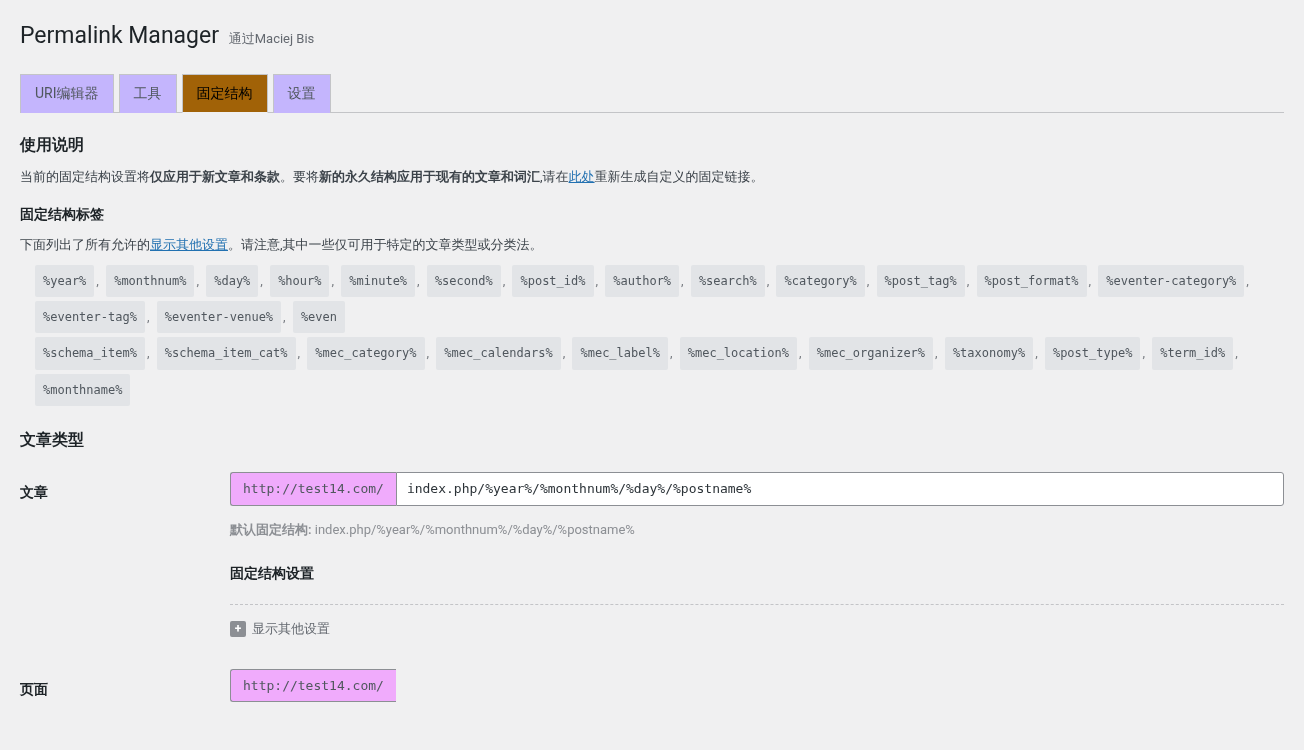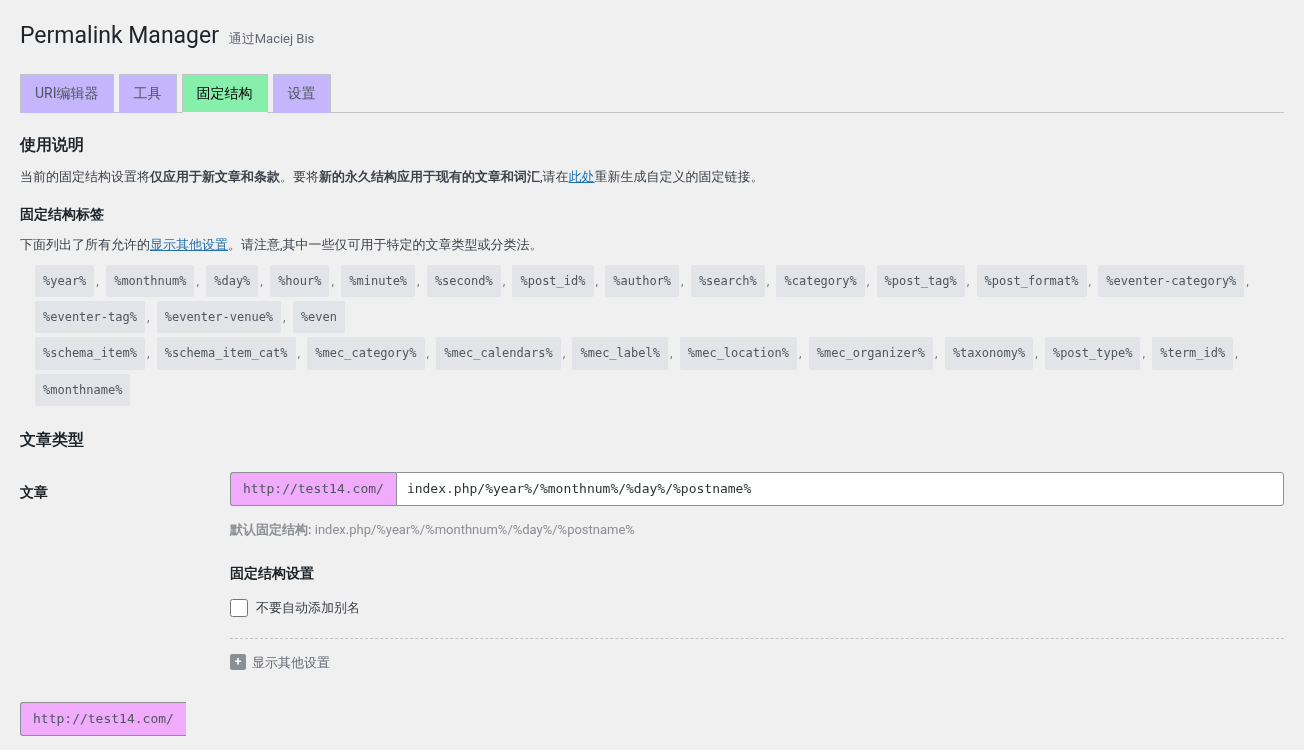--- a/index.html
+++ b/index.html
@@ -35,21 +35,21 @@
     border-bottom: none;
     color: #50575e;
     font-size: 14px;
     padding: 8px 14px;
     margin-right: 5px;
     cursor: pointer;
     position: relative;
     top: 1px;
   }
   .nav-tab.active {
-    background: #86efac;
+    background: #a16207;
     border-bottom: 1px solid #f0f0f1;
     color: #000;
   }
   h3.section-heading {
     font-size: 16px;
     font-weight: 600;
     color: #1d2327;
     margin: 18px 0 10px 0;
   }
   h4.sub-heading {
@@ -231,32 +231,29 @@
     <div class="form-field">
       <div class="input-group">
         <span class="input-prefix">http://test14.com/</span>
         <input class="input-text" type="text" value="index.php/%year%/%monthnum%/%day%/%postname%" style="">
       </div>
       <div class="default-structure">
         <strong>默认固定结构:</strong>
         <span>index.php/%year%/%monthnum%/%day%/%postname%</span>
       </div>
       <div class="permastruct-settings-heading">固定结构设置</div>
-      <div class="checkbox-row">
-        <input type="checkbox" style="">
-        <label>不要自动添加别名</label>
-      </div>
       <div class="show-more">
         <span class="plus-icon">+</span>
         <span>显示其他设置</span>
       </div>
     </div>
   </div>
 
   <div class="form-row">
+    <div class="form-label">页面</div>
     <div class="form-field">
       <div class="input-group">
         <span class="input-prefix">http://test14.com/</span>
       </div>
 
     </div>
   </div>
 
 </div>
 

